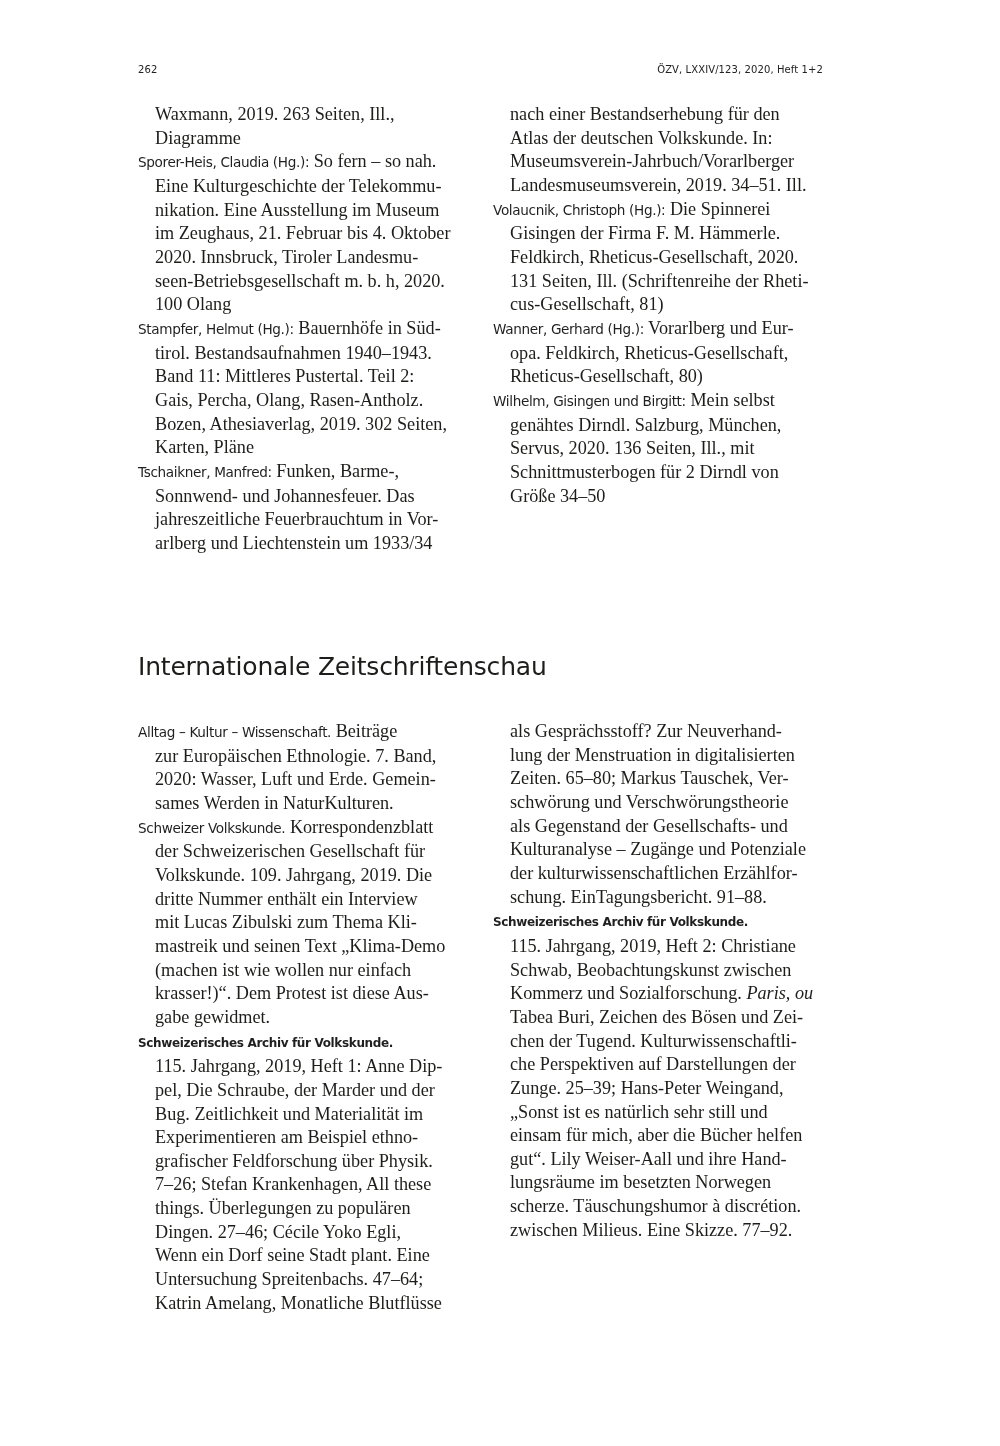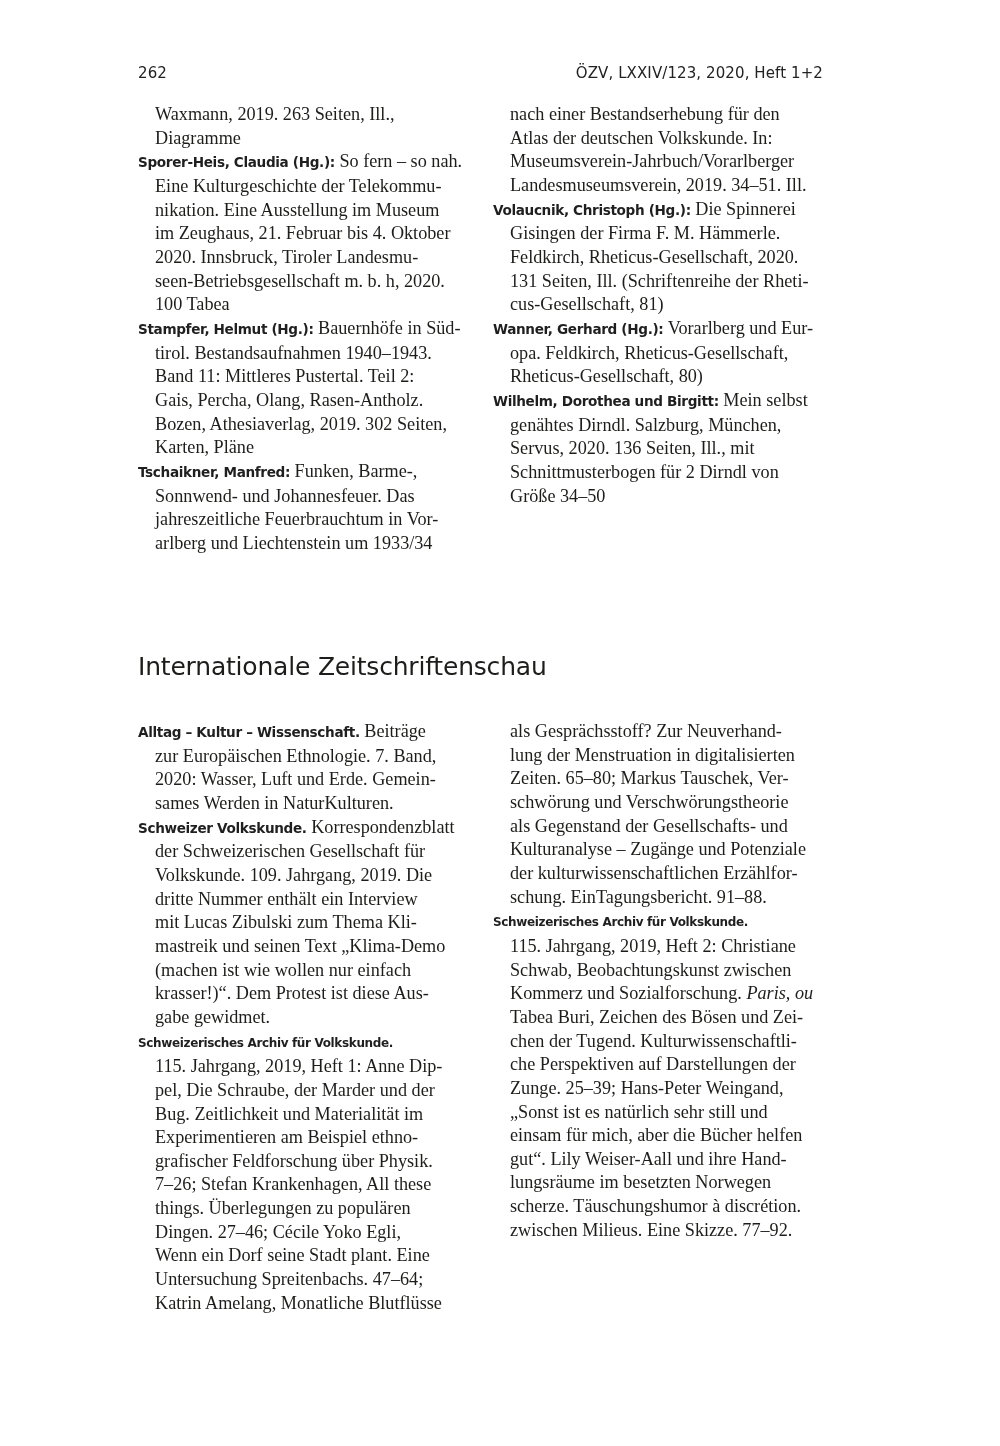--- a/index.html
+++ b/index.html
@@ -1,23 +1,23 @@
 <!DOCTYPE html>
 <html><head>
 <meta charset="utf-8">
 <style>
   html, body { margin: 0; padding: 0; background: #ffffff; }
   body { width: 1000px; height: 1446px; position: relative; overflow: hidden; color: #1d1d1b; }
-  .hdr { position: absolute; top: 64px; font-family: "DejaVu Sans", sans-serif; font-size: 15px; color: #222; letter-spacing: 0.1px; }
+  .hdr { position: absolute; top: 64px; font-family: "DejaVu Sans", sans-serif; font-size: 10px; color: #222; letter-spacing: 0.1px; }
   .hdr.left { left: 138px; }
   .hdr.right { right: 177px; }
   .col { position: absolute; width: 350px; font-family: "Liberation Serif", "DejaVu Serif", serif; font-size: 18.2px; line-height: 23.65px; color: #1d1d1b; }
   .col .ln { display: block; white-space: nowrap; padding-left: 17px; }
   .col .ln.first { padding-left: 0; }
-  .name { font-family: "DejaVu Sans", sans-serif; font-size: 13.6px; font-weight: bold; letter-spacing: -0.35px; color: #1f1f1f; }
+  .name { font-family: "DejaVu Sans", sans-serif; font-size: 13.6px; font-weight: normal; letter-spacing: -0.35px; color: #1f1f1f; }
   .lone { font-family: "DejaVu Sans", sans-serif; font-size: 12px; font-weight: bold; letter-spacing: -0.35px; color: #1f1f1f; }
   .it { font-style: italic; }
   #c1 { left: 138px; top: 103px; }
   #c2 { left: 493px; top: 103px; }
   #c3 { left: 138px; top: 720px; }
   #c4 { left: 493px; top: 720px; }
   .section { position: absolute; left: 138px; top: 652px; font-family: "DejaVu Sans", sans-serif; font-size: 25px; color: #1d1d1b; letter-spacing: -0.2px; }
 </style>
 </head>
 <body>
@@ -28,21 +28,21 @@
 <div class="col" id="c1">
   <span class="ln">Waxmann, 2019. 263 Seiten, Ill.,</span>
   <span class="ln">Diagramme</span>
 
   <span class="ln first"><span class="name">Sporer-Heis, Claudia (Hg.):</span> <span>So fern – so nah.</span></span>
   <span class="ln">Eine Kulturgeschichte der Telekommu-</span>
   <span class="ln">nikation. Eine Ausstellung im Museum</span>
   <span class="ln">im Zeughaus, 21. Februar bis 4. Oktober</span>
   <span class="ln">2020. Innsbruck, Tiroler Landesmu-</span>
   <span class="ln">seen-Betriebsgesellschaft m. b. h, 2020.</span>
-  <span class="ln">100 Tabea</span>
+  <span class="ln">100 Olang</span>
 
   <span class="ln first"><span class="name">Stampfer, Helmut (Hg.):</span> <span>Bauernhöfe in Süd-</span></span>
   <span class="ln">tirol. Bestandsaufnahmen 1940–1943.</span>
   <span class="ln">Band 11: Mittleres Pustertal. Teil 2:</span>
   <span class="ln">Gais, Percha, Olang, Rasen-Antholz.</span>
   <span class="ln">Bozen, Athesiaverlag, 2019. 302 Seiten,</span>
   <span class="ln">Karten, Pläne</span>
 
   <span class="ln first"><span class="name">Tschaikner, Manfred:</span> <span>Funken, Barme-,</span></span>
   <span class="ln">Sonnwend- und Johannesfeuer. Das</span>
@@ -59,21 +59,21 @@
   <span class="ln first"><span class="name">Volaucnik, Christoph (Hg.):</span> <span>Die Spinnerei</span></span>
   <span class="ln">Gisingen der Firma F. M. Hämmerle.</span>
   <span class="ln">Feldkirch, Rheticus-Gesellschaft, 2020.</span>
   <span class="ln">131 Seiten, Ill. (Schriftenreihe der Rheti-</span>
   <span class="ln">cus-Gesellschaft, 81)</span>
 
   <span class="ln first"><span class="name">Wanner, Gerhard (Hg.):</span> <span>Vorarlberg und Eur-</span></span>
   <span class="ln">opa. Feldkirch, Rheticus-Gesellschaft,</span>
   <span class="ln">Rheticus-Gesellschaft, 80)</span>
 
-  <span class="ln first"><span class="name">Wilhelm, Dorothea und Birgitt:</span> <span>Mein selbst</span></span>
+  <span class="ln first"><span class="name">Wilhelm, Gisingen und Birgitt:</span> <span>Mein selbst</span></span>
   <span class="ln">genähtes Dirndl. Salzburg, München,</span>
   <span class="ln">Servus, 2020. 136 Seiten, Ill., mit</span>
   <span class="ln">Schnittmusterbogen für 2 Dirndl von</span>
   <span class="ln">Größe 34–50</span>
 </div>
 
 <h2 class="section" style="margin:0;font-weight:normal;">Internationale Zeitschriftenschau</h2>
 
 <div class="col" id="c3">
   <span class="ln first"><span class="name">Alltag – Kultur – Wissenschaft.</span> <span>Beiträge</span></span>

